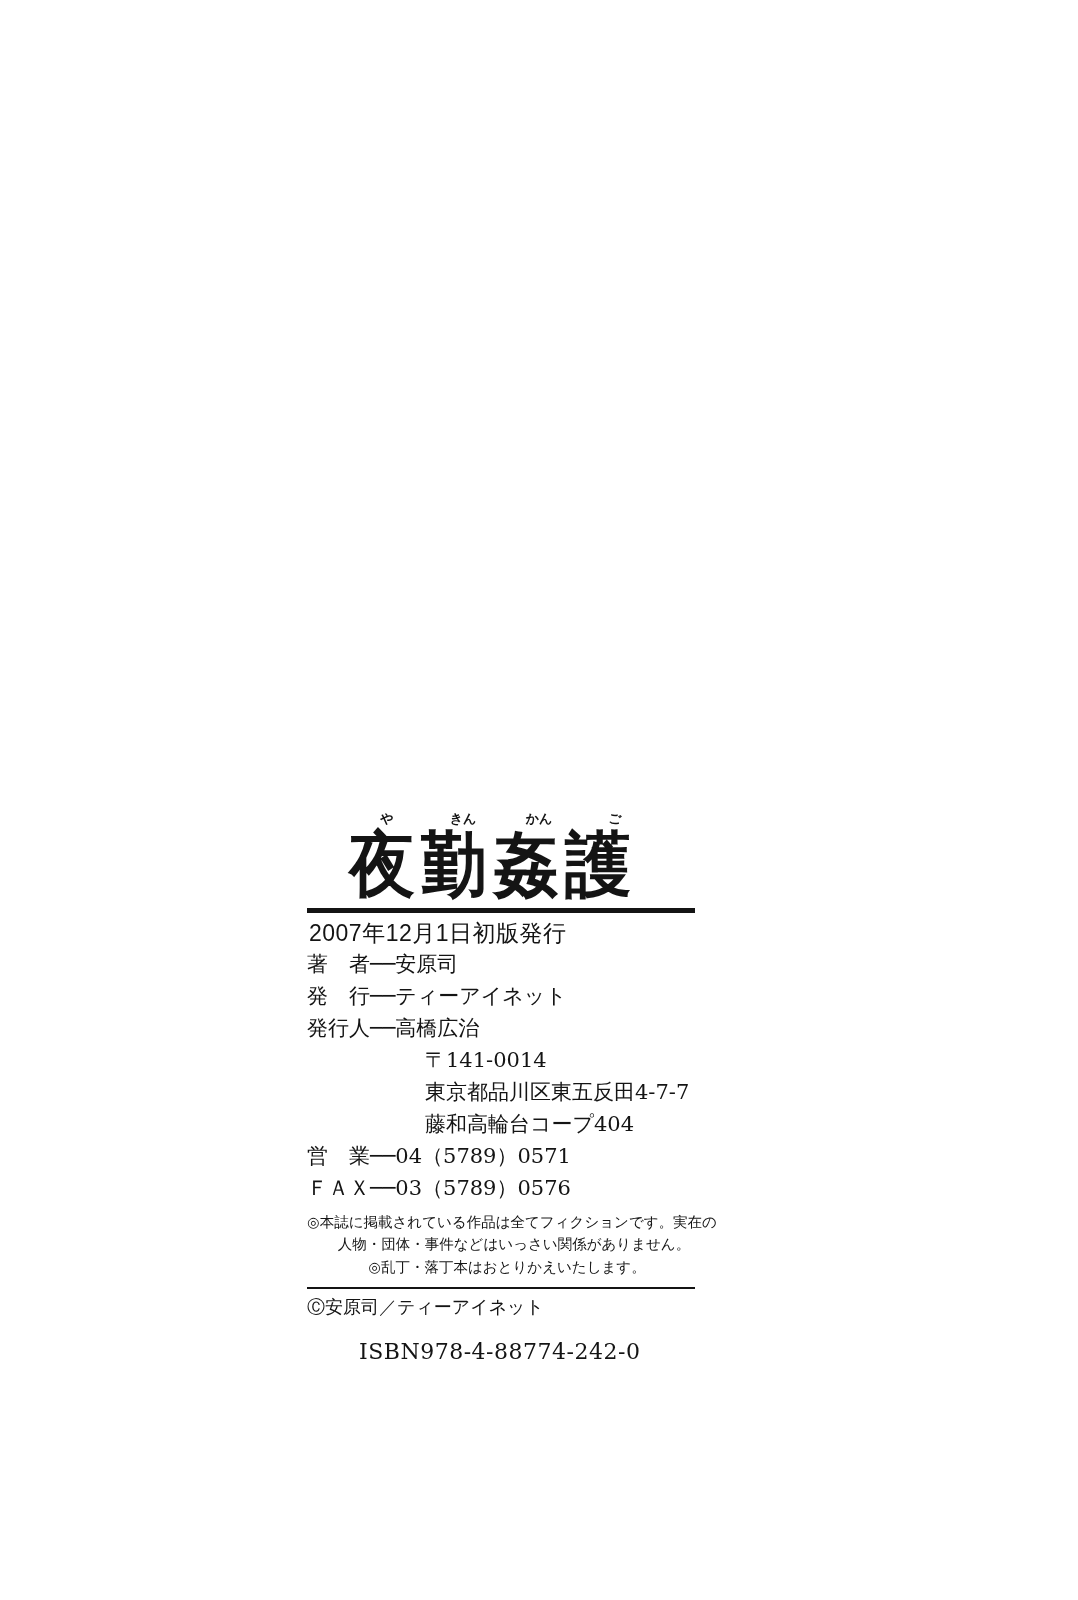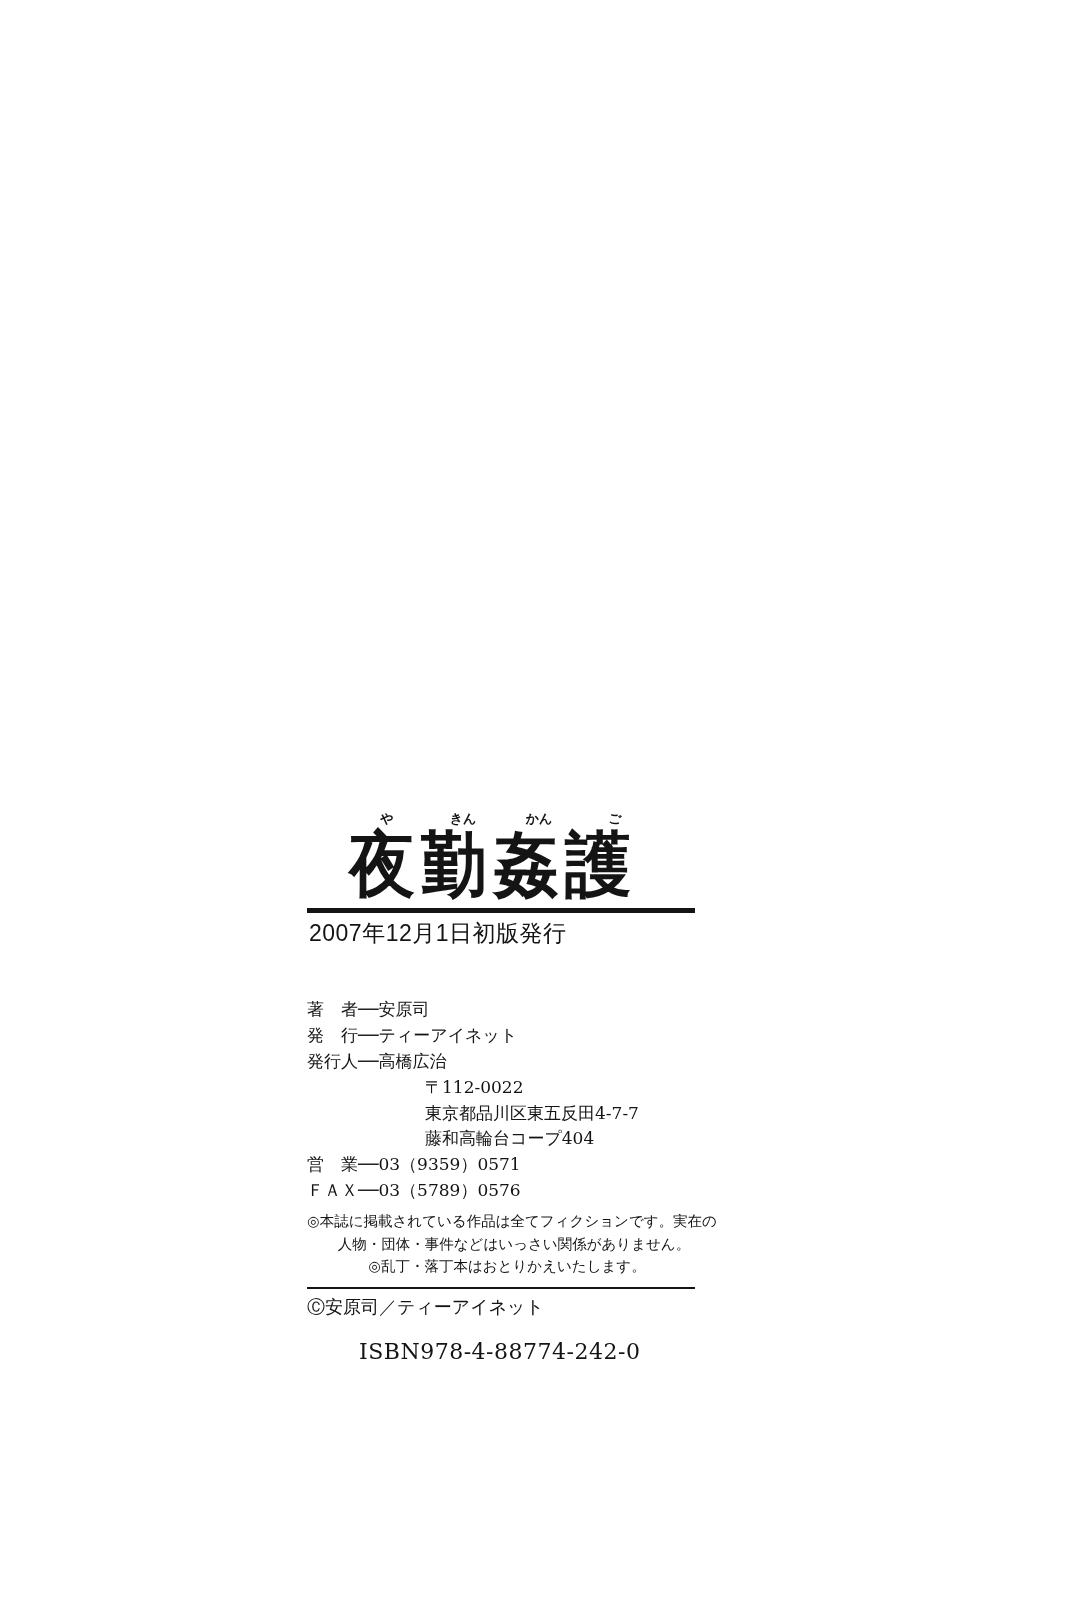--- a/index.html
+++ b/index.html
@@ -69,22 +69,21 @@
   .pubdate {
     font-size: 23px;
     letter-spacing: 0.5px;
     margin-top: 5px;
     margin-left: 2px;
     font-family: Liberation Sans, sans-serif;
     white-space: nowrap;
   }
 
   .credits {
-    margin-top: 48px;
-    font-size: 17px;
+    font-size: 21px;
     line-height: 1.52;
     font-family: "DejaVu Serif", serif;
   }
   .credit-row {
     white-space: nowrap;
   }
   .credit-label {
     display: inline-block;
     letter-spacing: 0;
   }
@@ -148,25 +147,25 @@
   <div class="credits">
     <div class="credit-row">
       <span class="credit-label">著　者──</span><span>安原司</span>
     </div>
     <div class="credit-row">
       <span class="credit-label">発　行──</span><span>ティーアイネット</span>
     </div>
     <div class="credit-row">
       <span class="credit-label">発行人──</span><span>高橋広治</span>
     </div>
-    <div class="addr-row">〒112-0022</div>
+    <div class="addr-row">〒141-0014</div>
     <div class="addr-row indent2">東京都品川区東五反田4-7-7</div>
     <div class="addr-row indent2">藤和高輪台コープ404</div>
     <div class="credit-row">
-      <span class="credit-label">営　業──</span><span>03（9359）0571</span>
+      <span class="credit-label">営　業──</span><span>04（5789）0571</span>
     </div>
     <div class="credit-row">
       <span class="credit-label">ＦＡＸ──</span><span>03（5789）0576</span>
     </div>
   </div>
 
   <div class="notes">
     <div>◎本誌に掲載されている作品は全てフィクションです。実在の</div>
     <div class="cont">人物・団体・事件などはいっさい関係がありません。</div>
     <div>◎乱丁・落丁本はおとりかえいたします。</div>

